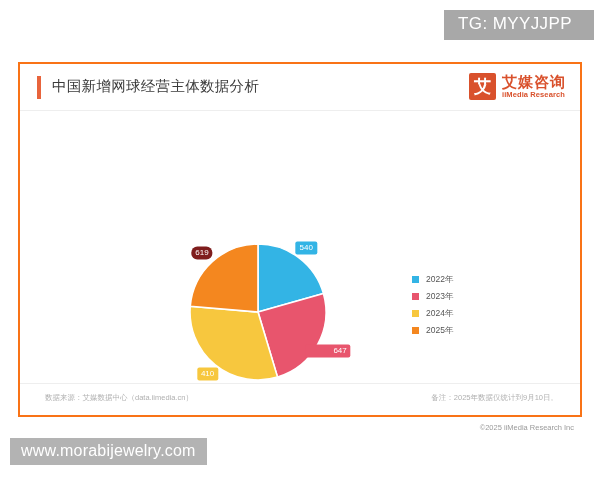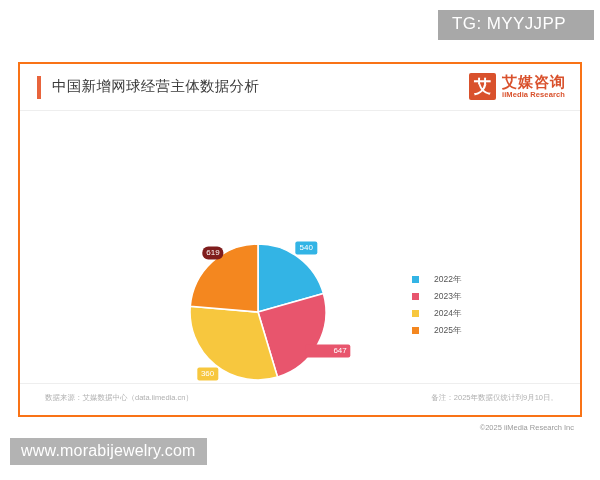--- a/index.html
+++ b/index.html
@@ -21,21 +21,21 @@
 
   
   .tg-badge {
     position: absolute;
     top: 10px;
     right: 6px;
     background: #a8a8a8;
     color: #ffffff;
     font-size: 17px;
     letter-spacing: 0.4px;
-    padding: 5px 28px 6px 14px;
+    padding: 5px 22px 6px 14px;
     line-height: 1.1;
     white-space: nowrap;
   }
 
   
   .card {
     position: absolute;
     left: 18px;
     top: 62px;
     width: 564px;
@@ -149,21 +149,20 @@
   
   .legend {
     position: absolute;
     left: 392px;
     top: 160px;
   }
   .legend-row {
     display: flex;
     align-items: center;
     height: 17px;
-    gap: 8px;
   }
   .legend-swatch {
     width: 7px;
     height: 7px;
     margin-right: 7px;
     flex: 0 0 auto;
   }
   .legend-label {
     font-size: 8.5px;
     color: #555555;
@@ -284,22 +283,22 @@
           <g id="pie-slices">
               <path d="M 70 70 L 70 2 A 68 68 0 0 1 135.46303875700056 51.59916967364127 Z" fill="#33b4e5" stroke="#ffffff" stroke-width="1.6"></path>
               <path d="M 70 70 L 135.46303875700056 51.59916967364127 A 68 68 0 0 1 89.5405153497804 135.1319296494814 Z" fill="#e8556d" stroke="#ffffff" stroke-width="1.6"></path>
               <path d="M 70 70 L 89.5405153497804 135.1319296494814 A 68 68 0 0 1 2.2384855710337064 64.30990665340255 Z" fill="#f7c73e" stroke="#ffffff" stroke-width="1.6"></path>
               <path d="M 70 70 L 2.2384855710337064 64.30990665340255 A 68 68 0 0 1 69.99999999999999 2 Z" fill="#f4871f" stroke="#ffffff" stroke-width="1.6"></path>
             </g>
         </svg>
         <div id="pie-labels">
             <div class="slice-label" style="background: rgb(51, 180, 229); left: 118.312px; top: 6.23542px; transform: translate(-50%, -50%);">540</div>
             <div class="slice-label" style="background: rgb(232, 85, 109); left: 140.105px; top: 108.54px; transform: translate(-50%, -50%); padding-left: 28px;">647</div>
-            <div class="slice-label" style="background: rgb(247, 199, 62); left: 19.6001px; top: 132.128px; transform: translate(-50%, -50%);">360</div>
-            <div class="slice-label" style="background: #7f1d1d; left: 25px; top: 11.1122px; transform: translate(-50%, -50%); border-radius: 6px;">619</div>
+            <div class="slice-label" style="background: rgb(247, 199, 62); left: 19.6001px; top: 132.128px; transform: translate(-50%, -50%);">410</div>
+            <div class="slice-label" style="background: #7f1d1d; left: 14px; top: 11.1122px; transform: translate(-50%, -50%); border-radius: 6px;">619</div>
           </div>
       </div>
 
       <div class="legend">
         <div class="legend-row">
           <span class="legend-swatch" style="background: rgb(51, 180, 229);"></span>
           <span class="legend-label">2022年</span>
         </div>
         <div class="legend-row">
           <span class="legend-swatch" style="background: rgb(232, 85, 109);"></span>

